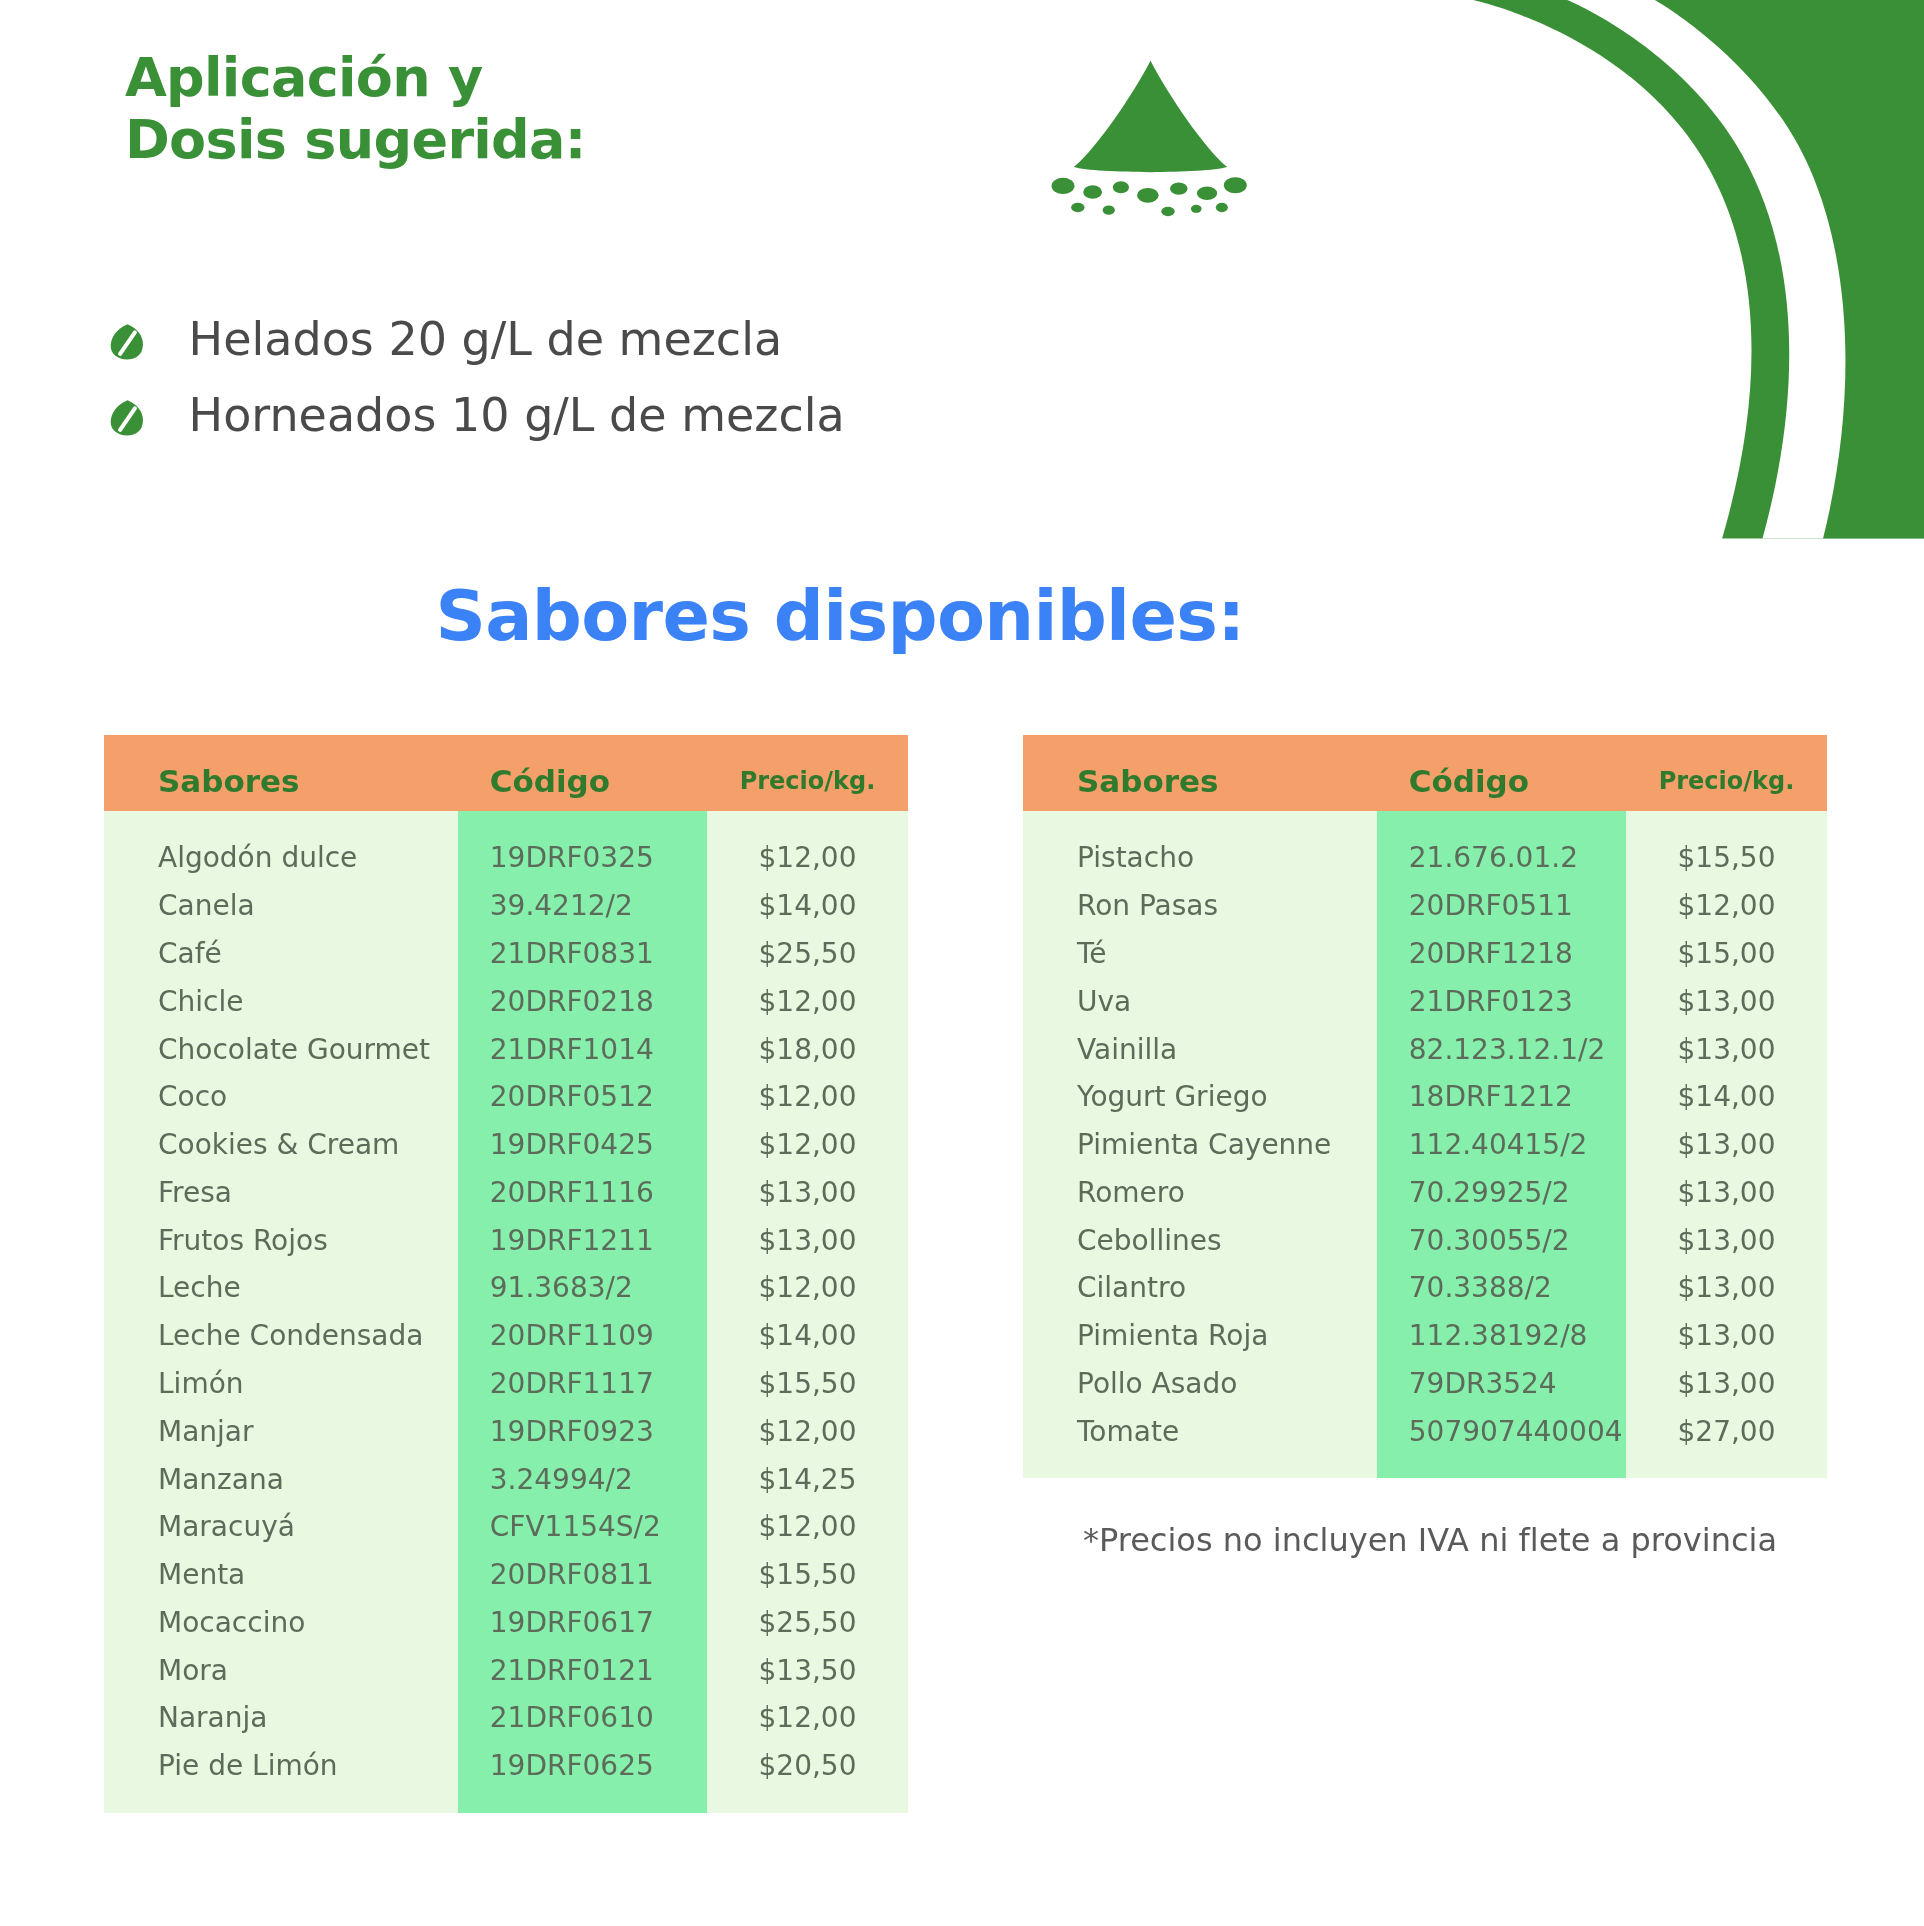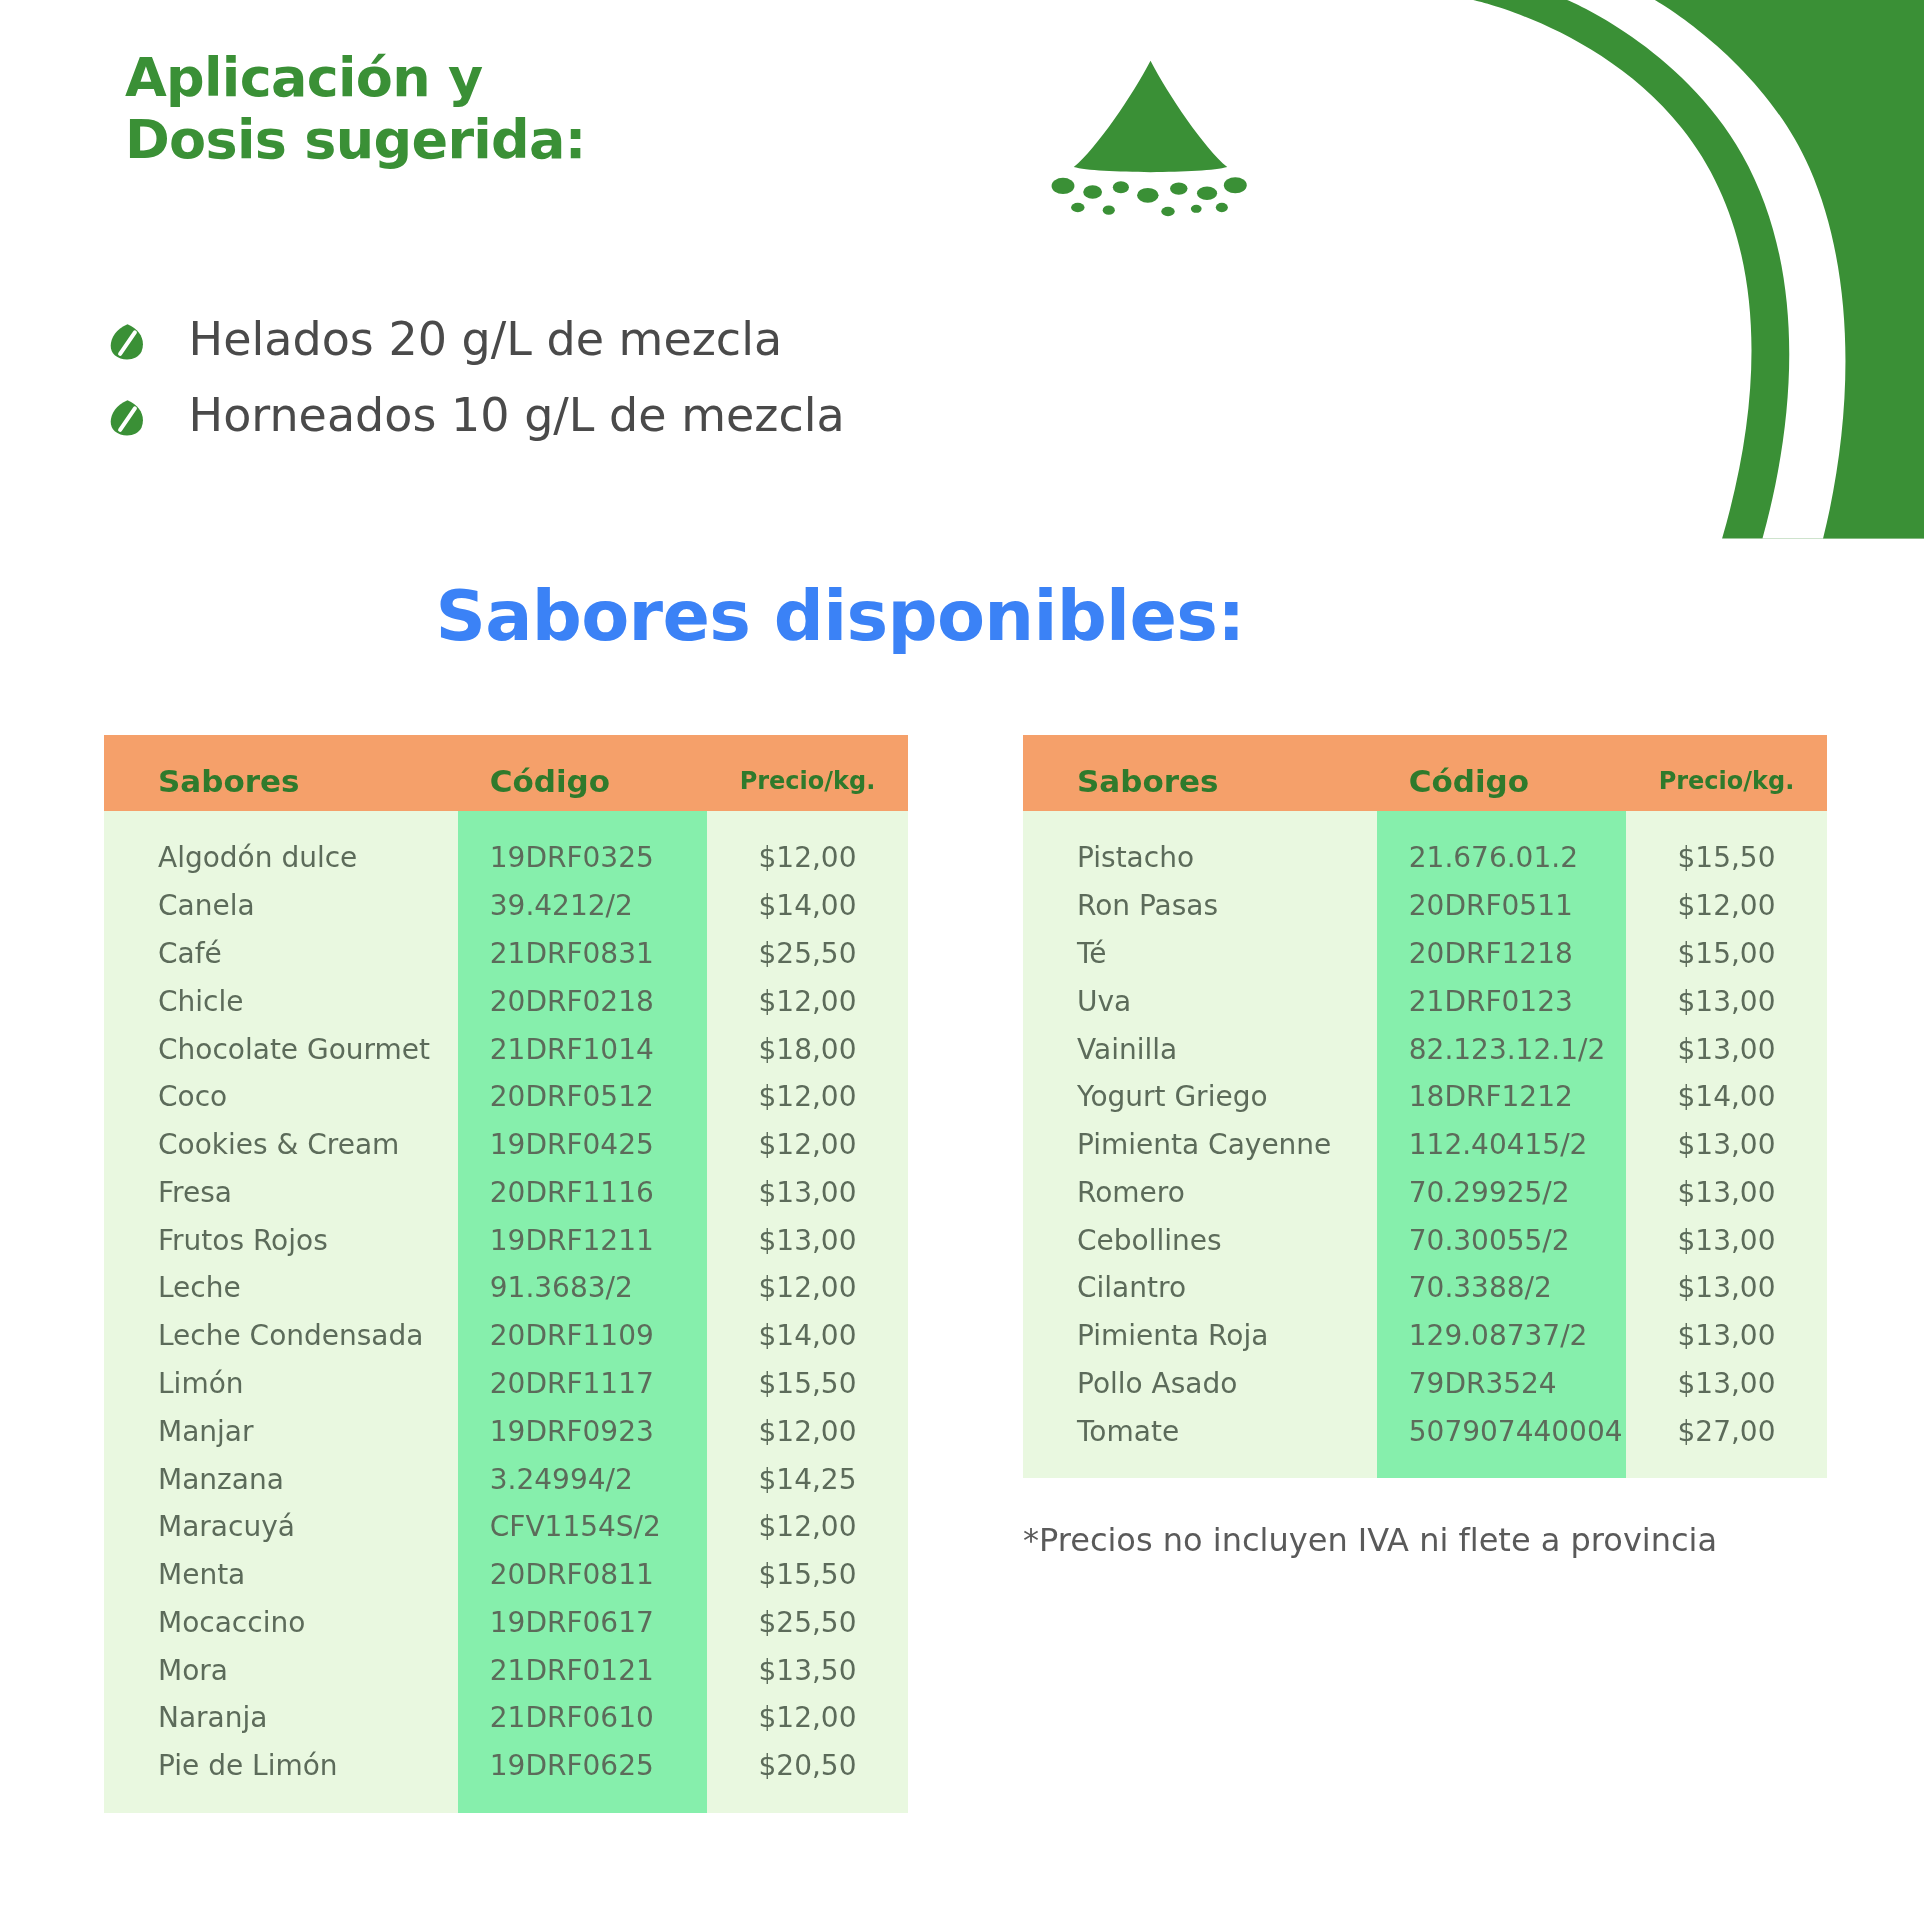--- a/index.html
+++ b/index.html
@@ -146,20 +146,21 @@
   col.c-flavor { width: 44%; }
   col.c-code   { width: 31%; }
   col.c-price  { width: 25%; }
 
   
   .footnote {
     position: absolute;
     top: 1521px;
     left: 1023px;
     width: 814px;
+    text-align: center;
     font-family: "DejaVu Sans", sans-serif;
     font-size: 32px;
     color: #5a5a5a;
   }
 </style>
 </head>
 <body>
 
 <div class="corner-deco">
   <svg width="673" height="579" viewBox="0 0 1000 860" xmlns="http://www.w3.org/2000/svg">
@@ -414,21 +415,21 @@
           <td class="col-code">70.30055/2</td>
           <td class="col-price">$13,00</td>
         </tr>
         <tr>
           <td class="col-flavor">Cilantro</td>
           <td class="col-code">70.3388/2</td>
           <td class="col-price">$13,00</td>
         </tr>
         <tr>
           <td class="col-flavor">Pimienta Roja</td>
-          <td class="col-code">129.08737/2</td>
+          <td class="col-code">112.38192/8</td>
           <td class="col-price">$13,00</td>
         </tr>
         <tr>
           <td class="col-flavor">Pollo Asado</td>
           <td class="col-code">79DR3524</td>
           <td class="col-price">$13,00</td>
         </tr>
         <tr>
           <td class="col-flavor">Tomate</td>
           <td class="col-code">507907440004</td>

